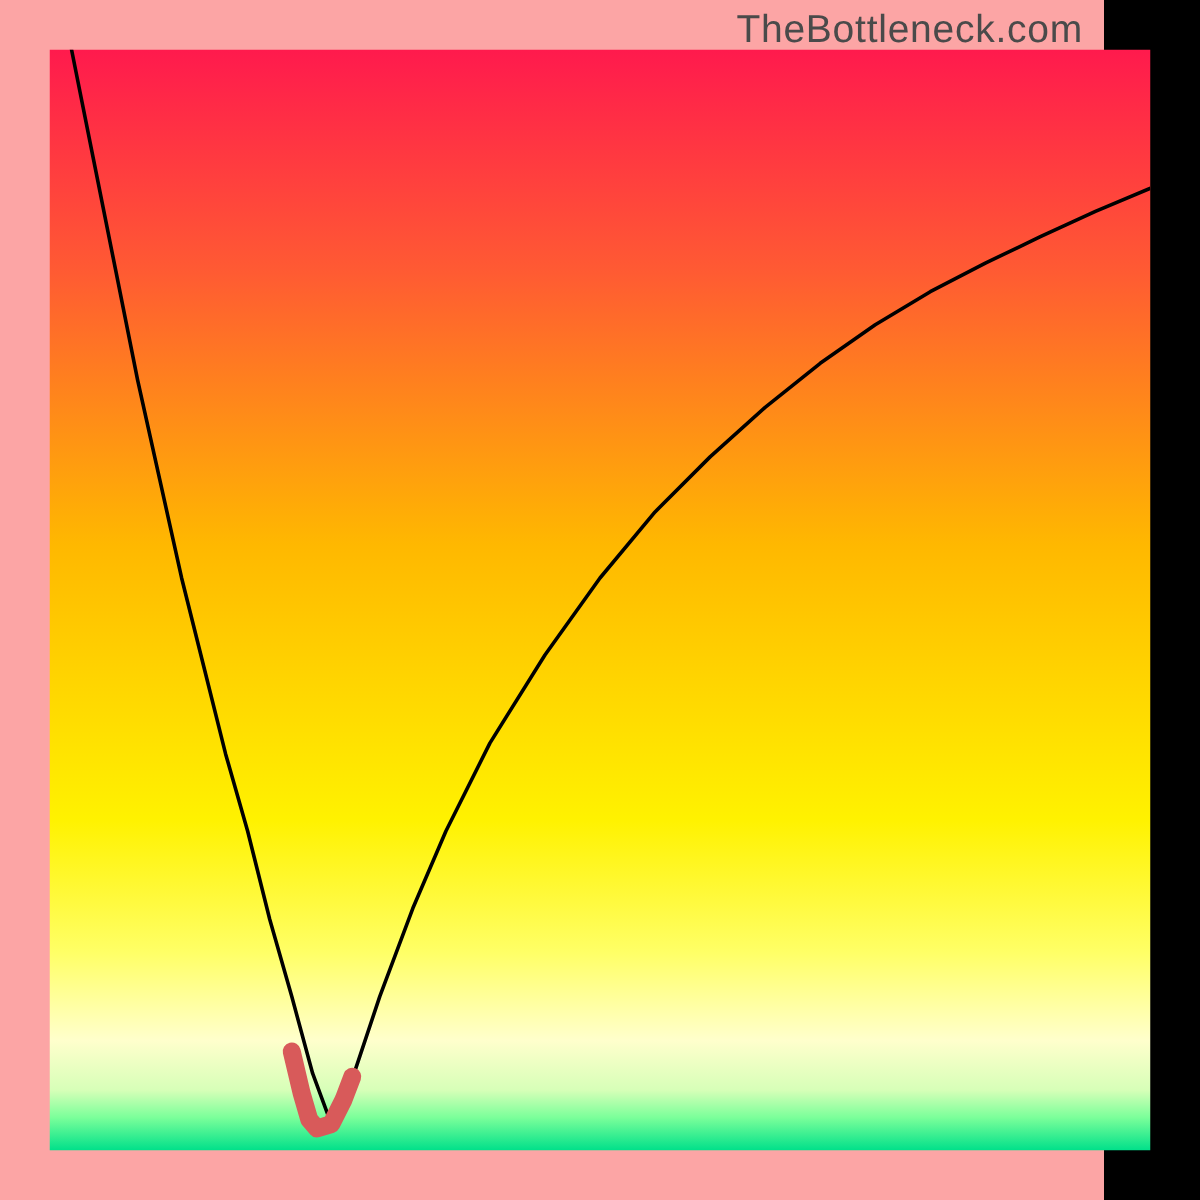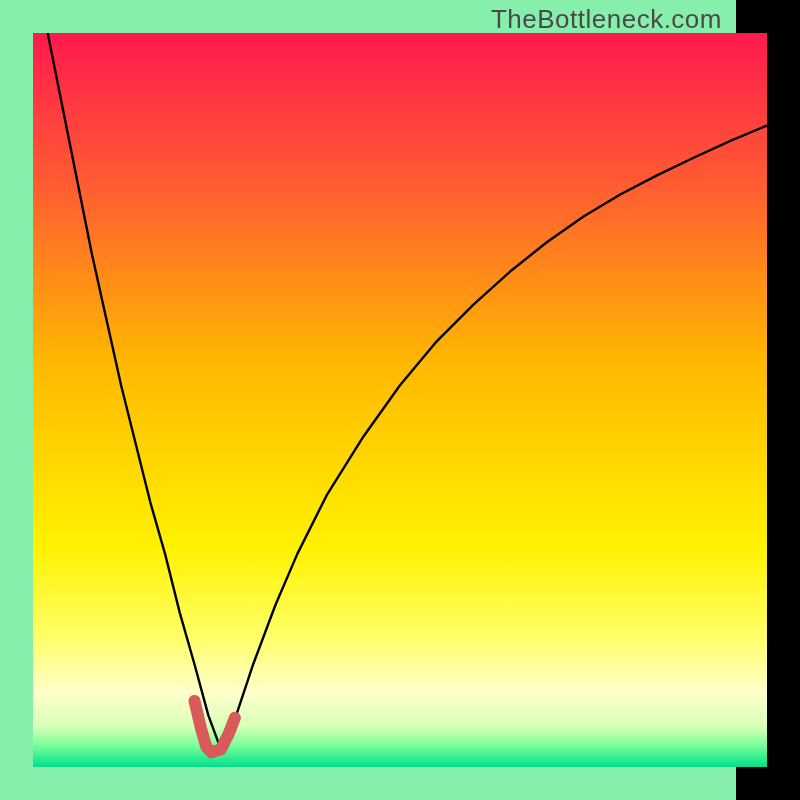--- a/index.html
+++ b/index.html
@@ -1,16 +1,16 @@
 <!DOCTYPE html>
 <html><head>
 <meta charset="utf-8">
 <style>
   body{margin:0;padding:0;background:#000;width:800px;height:800px;overflow:hidden;font-family:Arial,Helvetica,sans-serif}
-  .frame{position:relative;width:736px;height:800px;background:#86efac}
+  .frame{position:relative;width:736px;height:800px;background:#fca5a5}
   .watermark{position:absolute;top:4px;right:14px;color:#4a4a4a;font-size:26px;letter-spacing:.5px}
   .plot{position:absolute;left:33px;top:33px;width:734px;height:734px}
   svg{display:block}
 </style>
 </head>
 <body>
 <div class="frame">
   <div class="watermark">TheBottleneck.com</div>
   <div class="plot">
     <svg id="svg" width="734" height="734" viewBox="0 0 734 734">

